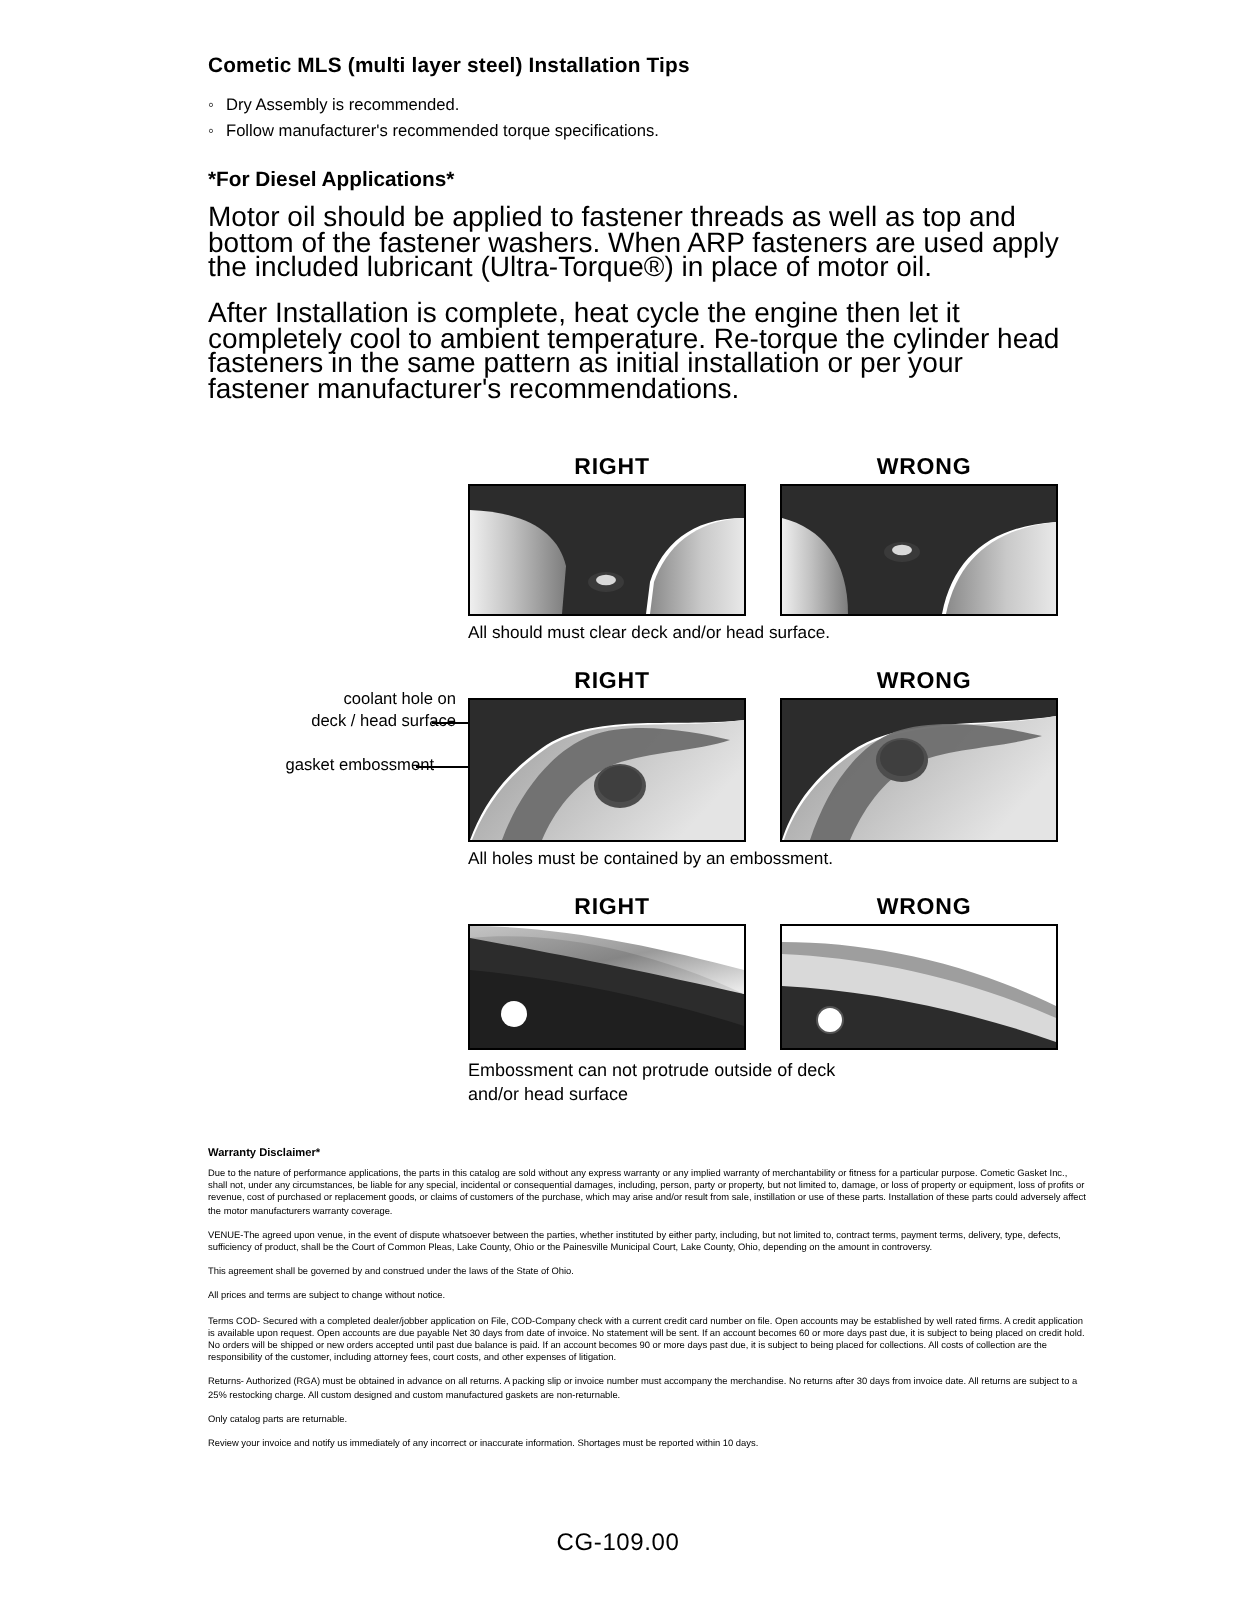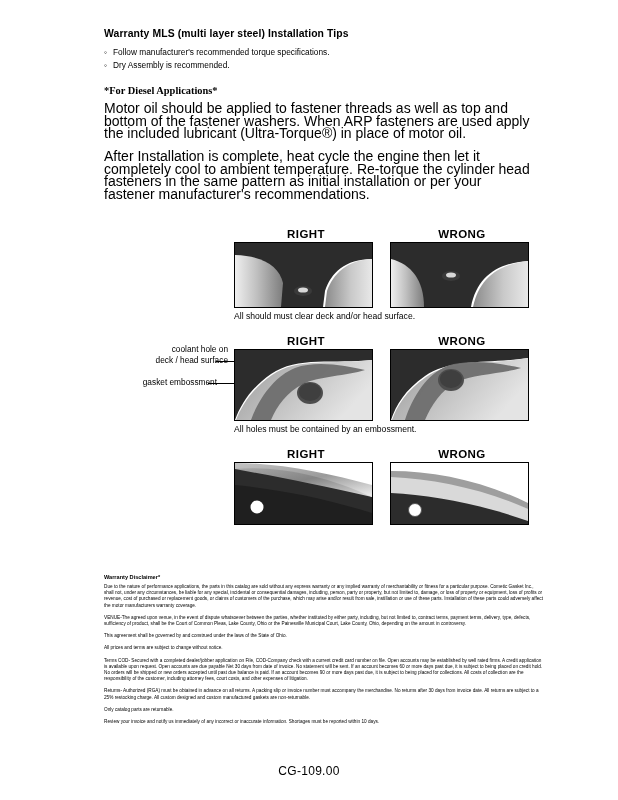--- a/index.html
+++ b/index.html
@@ -68,21 +68,20 @@
     content: "\2022";
     position: absolute;
     left: 0;
     top: 0;
     font-size: 8.3px;
   }
   h2.subhead {
     font-size: 10.4px;
     font-weight: bold;
     margin: 14px 0 6px 0;
-    font-family: Liberation Serif, serif;
   }
   p.body {
     font-size: 14px;
     line-height: 12.6px;
     margin: 0 12px 10px 0;
   }
   p.note {
     font-size: 8.3px;
     line-height: 12.6px;
     margin: 10px 0 0 0;
@@ -181,25 +180,25 @@
     font-size: 12px;
     letter-spacing: 0.3px;
   }
 </style>
 </head>
 <body>
 
 <div class="page">
 
   <div class="content">
-    <h1 class="title">Warranty MLS (multi layer steel) Installation Tips</h1>
+    <h1 class="title">Cometic MLS (multi layer steel) Installation Tips</h1>
 
     <ul class="bullets">
+      <li>Dry Assembly is recommended.</li>
       <li>Follow manufacturer's recommended torque specifications.</li>
-      <li>Dry Assembly is recommended.</li>
     </ul>
 
     <h2 class="subhead">*For Diesel Applications*</h2>
     <p class="body">Motor oil should be applied to fastener threads as well as top and bottom of the fastener washers. When ARP fasteners are used apply the included lubricant (Ultra-Torque®) in place of motor oil.</p>
     <p class="body">After Installation is complete, heat cycle the engine then let it completely cool to ambient temperature. Re-torque the cylinder head fasteners in the same pattern as initial installation or per your fastener manufacturer's recommendations.</p>
   </div>
 
   <div class="figures">
 
     <div class="figrow">
@@ -323,20 +322,24 @@
           <svg width="137" height="61" viewBox="0 0 137 61">
             <rect x="0" y="0" width="137" height="61" fill="#ffffff"></rect>
             <path d="M0,14 C40,12 92,22 137,46 L137,61 L0,61 Z" fill="#d9d9d9"></path>
             <path d="M0,14 C44,16 92,26 137,46 L137,40 C92,18 44,8 0,8 Z" fill="#9e9e9e"></path>
             <path d="M0,30 C42,32 92,42 137,58 L137,61 L0,61 Z" fill="#2c2c2c"></path>
             <circle cx="24" cy="47" r="6.5" fill="#ffffff" stroke="#555" stroke-width="1"></circle>
           </svg>
         </div>
       </div>
     </div>
+    <div class="caption2">
+      <span>Embossment can not protrude outside of deck</span><br>
+      <span>and/or head surface</span>
+    </div>
   </div>
 
   <div class="warranty">
     <h3>Warranty Disclaimer*</h3>
     <p>Due to the nature of performance applications, the parts in this catalog are sold without any express warranty or any implied warranty of merchantability or fitness for a particular purpose.  Cometic Gasket Inc., shall not, under any circumstances, be liable for any special, incidental or consequential damages, including, person, party or property, but not limited to, damage, or loss of property or equipment, loss of profits or revenue, cost of purchased or replacement goods, or claims of customers of the purchase, which may arise and/or result from sale, instillation or use of these parts.  Installation of these parts could adversely affect the motor manufacturers warranty coverage.</p>
     <p>VENUE-The agreed upon venue, in the event of dispute whatsoever between the parties, whether instituted by either party, including, but not limited to, contract terms, payment terms, delivery, type, defects, sufficiency of product, shall be the Court of Common Pleas, Lake County, Ohio or the Painesville Municipal Court, Lake County, Ohio, depending on the amount in controversy.</p>
     <p>This agreement shall be governed by and construed under the laws of the State of Ohio.</p>
     <p>All prices and terms are subject to change without notice.</p>
     <p>Terms COD- Secured with a completed dealer/jobber application on File, COD-Company check with a current credit card number on file.  Open accounts may be established by well rated firms.  A credit application is available upon request.  Open accounts are due payable Net 30 days from date of invoice.  No statement will be sent.  If an account becomes 60 or more days past due, it is subject to being placed on credit hold.  No orders will be shipped or new orders accepted until past due balance is paid.  If an account becomes 90 or more days past due, it is subject to being placed for collections.  All costs of collection are the responsibility of the customer, including attorney fees, court costs, and other expenses of litigation.</p>
     <p>Returns- Authorized (RGA) must be obtained in advance on all returns.  A packing slip or invoice number must accompany the merchandise.  No returns after 30 days from invoice date.  All returns are subject to a 25% restocking charge.  All custom designed and custom manufactured gaskets are non-returnable.</p>

